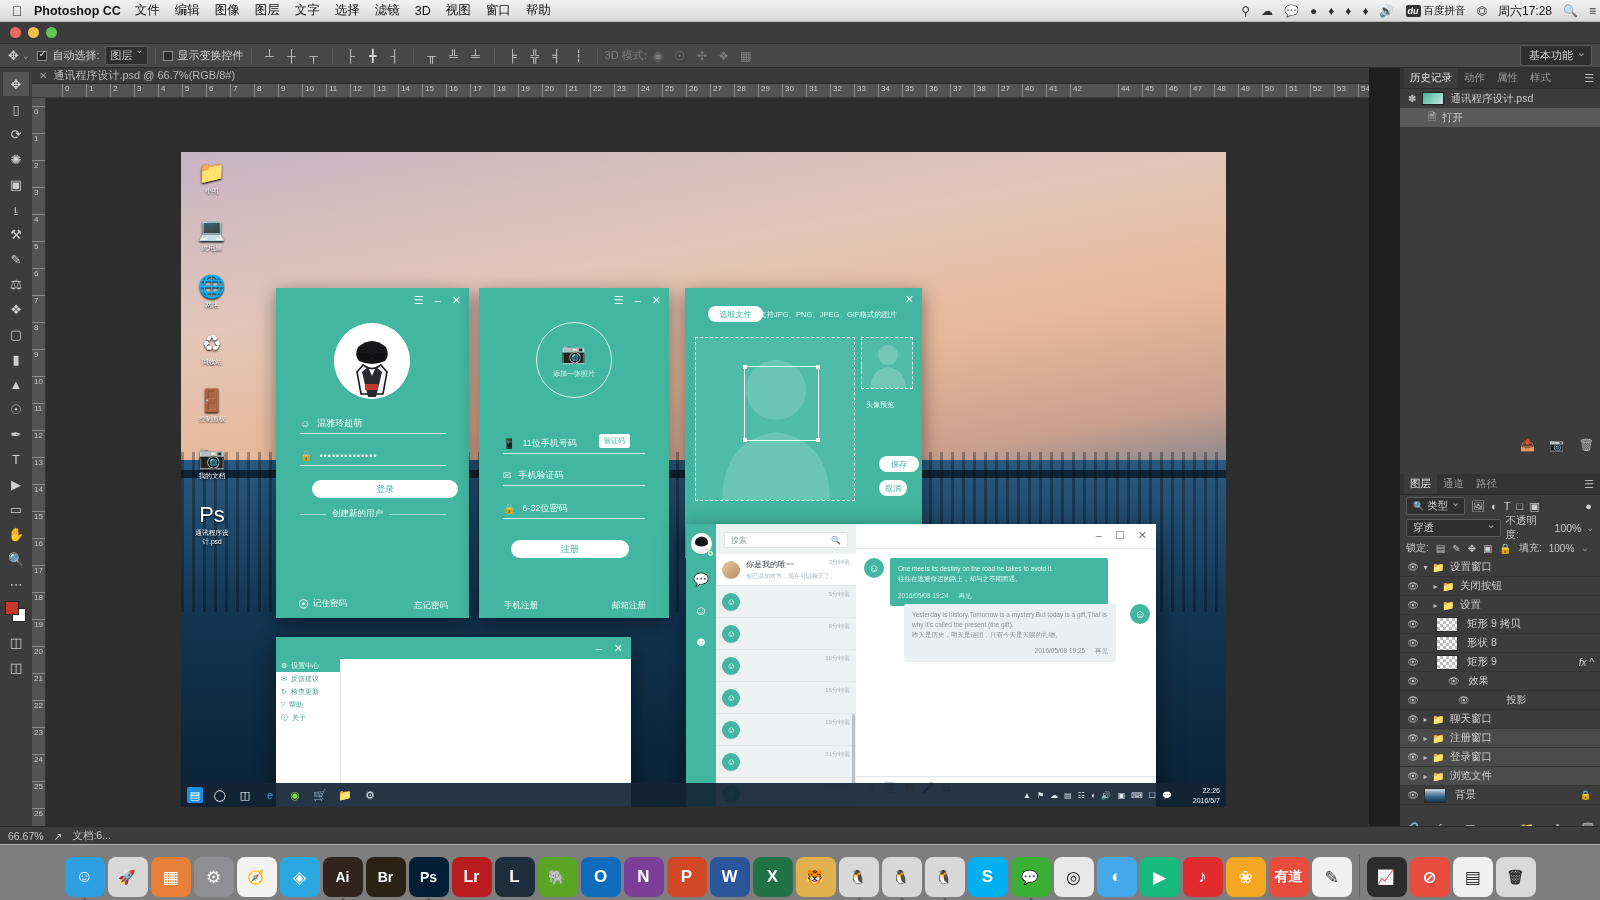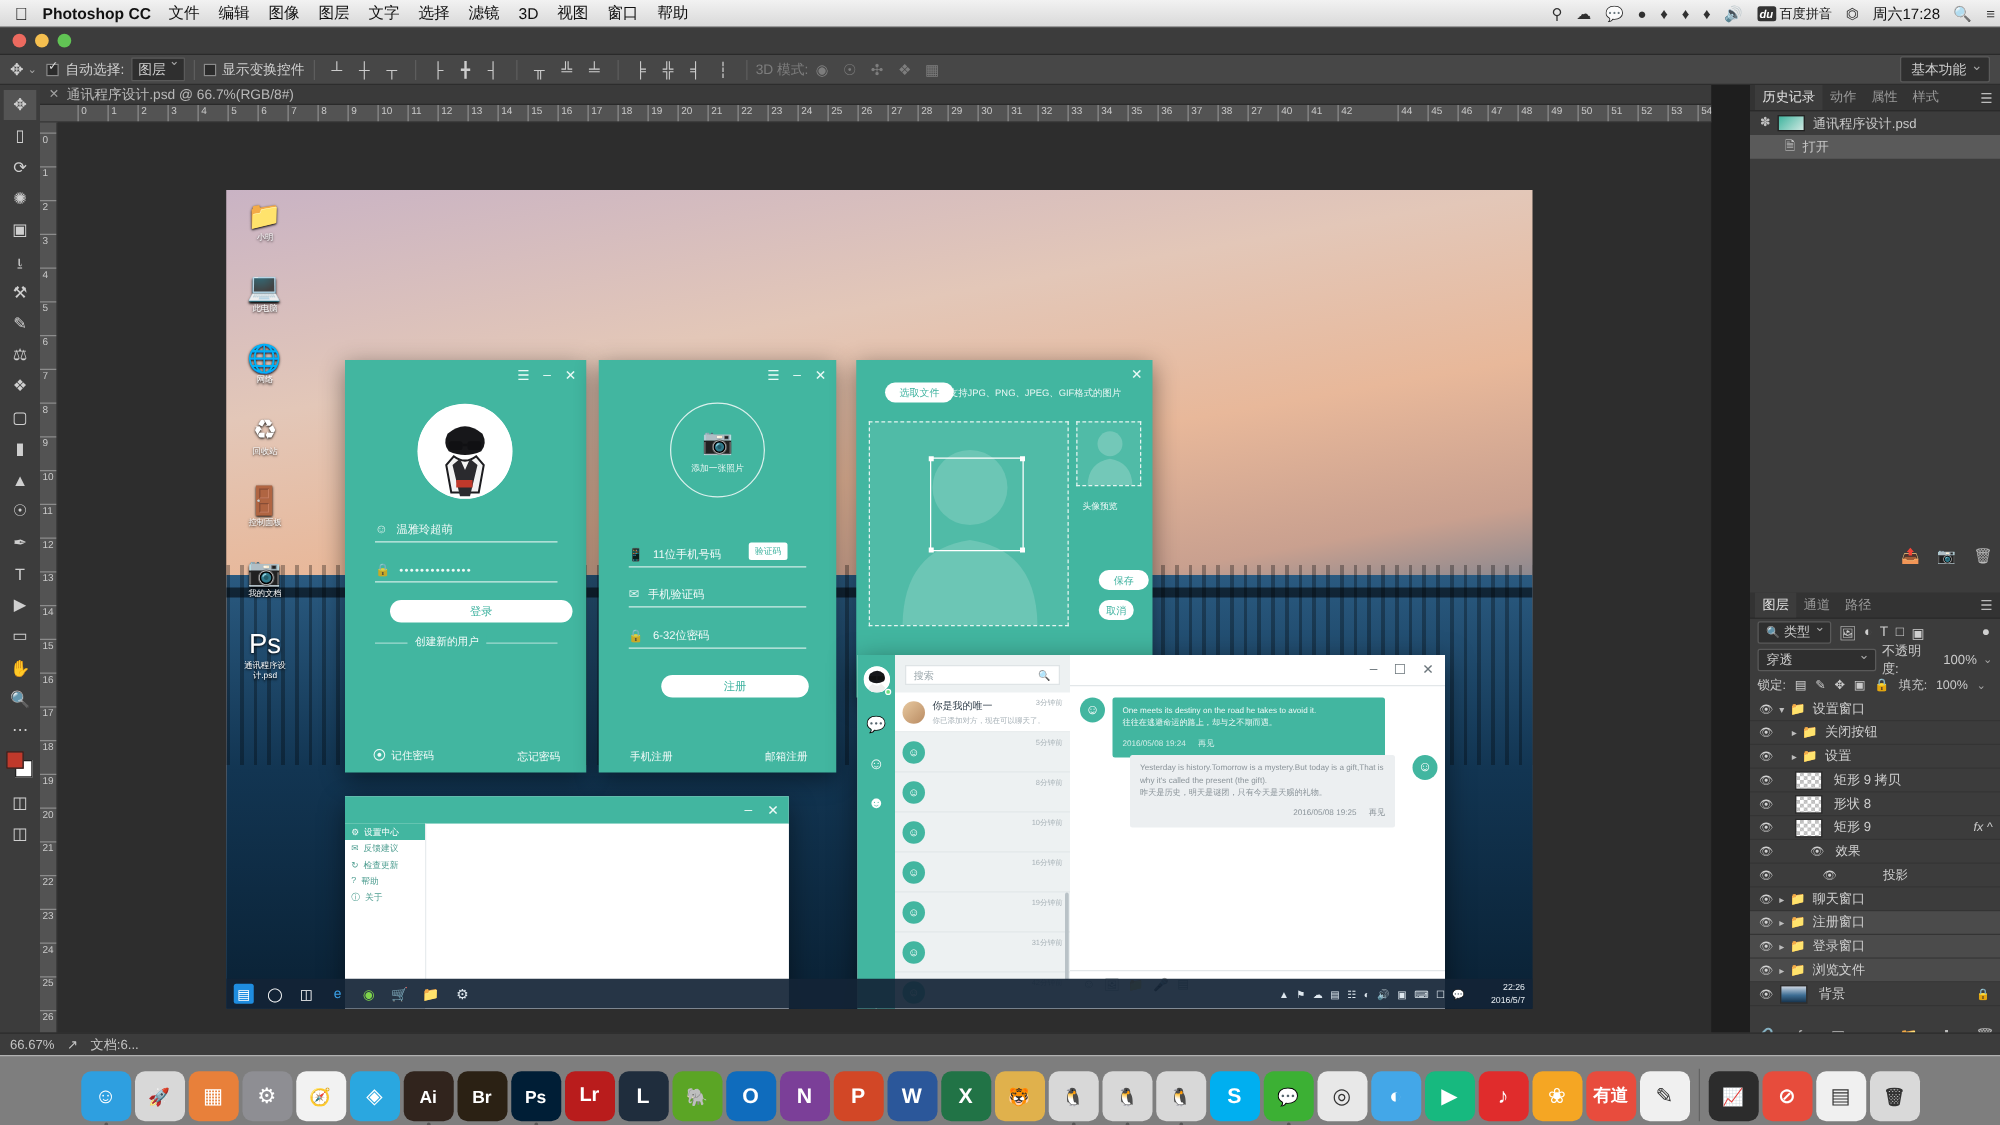--- a/index.html
+++ b/index.html
@@ -489,21 +489,21 @@
         <div style="position:absolute;left:120px;top:146px;background:#fff;color:#3fb3a0;font-size:7px;
                     padding:2px 5px;border-radius:2px;"><span>验证码</span></div>
         <div class="field" style="left:24px; top:178px; width:142px; height:20px;">
           <span class="fi">✉</span>
           <span>手机验证码</span>
         </div>
         <div class="field" style="left:24px; top:211px; width:142px; height:20px;">
           <span class="fi">🔒</span>
           <span>6-32位密码</span>
         </div>
-        <div class="pillbtn" style="left:38px; top:252px; width:118px; height:18px;">
+        <div class="pillbtn" style="left:20px; top:252px; width:118px; height:18px;">
             <span>注册</span>
           </div>
         <div class="linktxt" style="left:25px; top:312px;"><span>手机注册</span></div>
         <div class="linktxt" style="left:133px; top:312px;"><span>邮箱注册</span></div>
       </div>
 
       <div class="win teal" style="left:504px; top:136px; width:237px; height:270px;">
         <div class="wbtns" style="top:5px;">
           <span>✕</span>
         </div>

